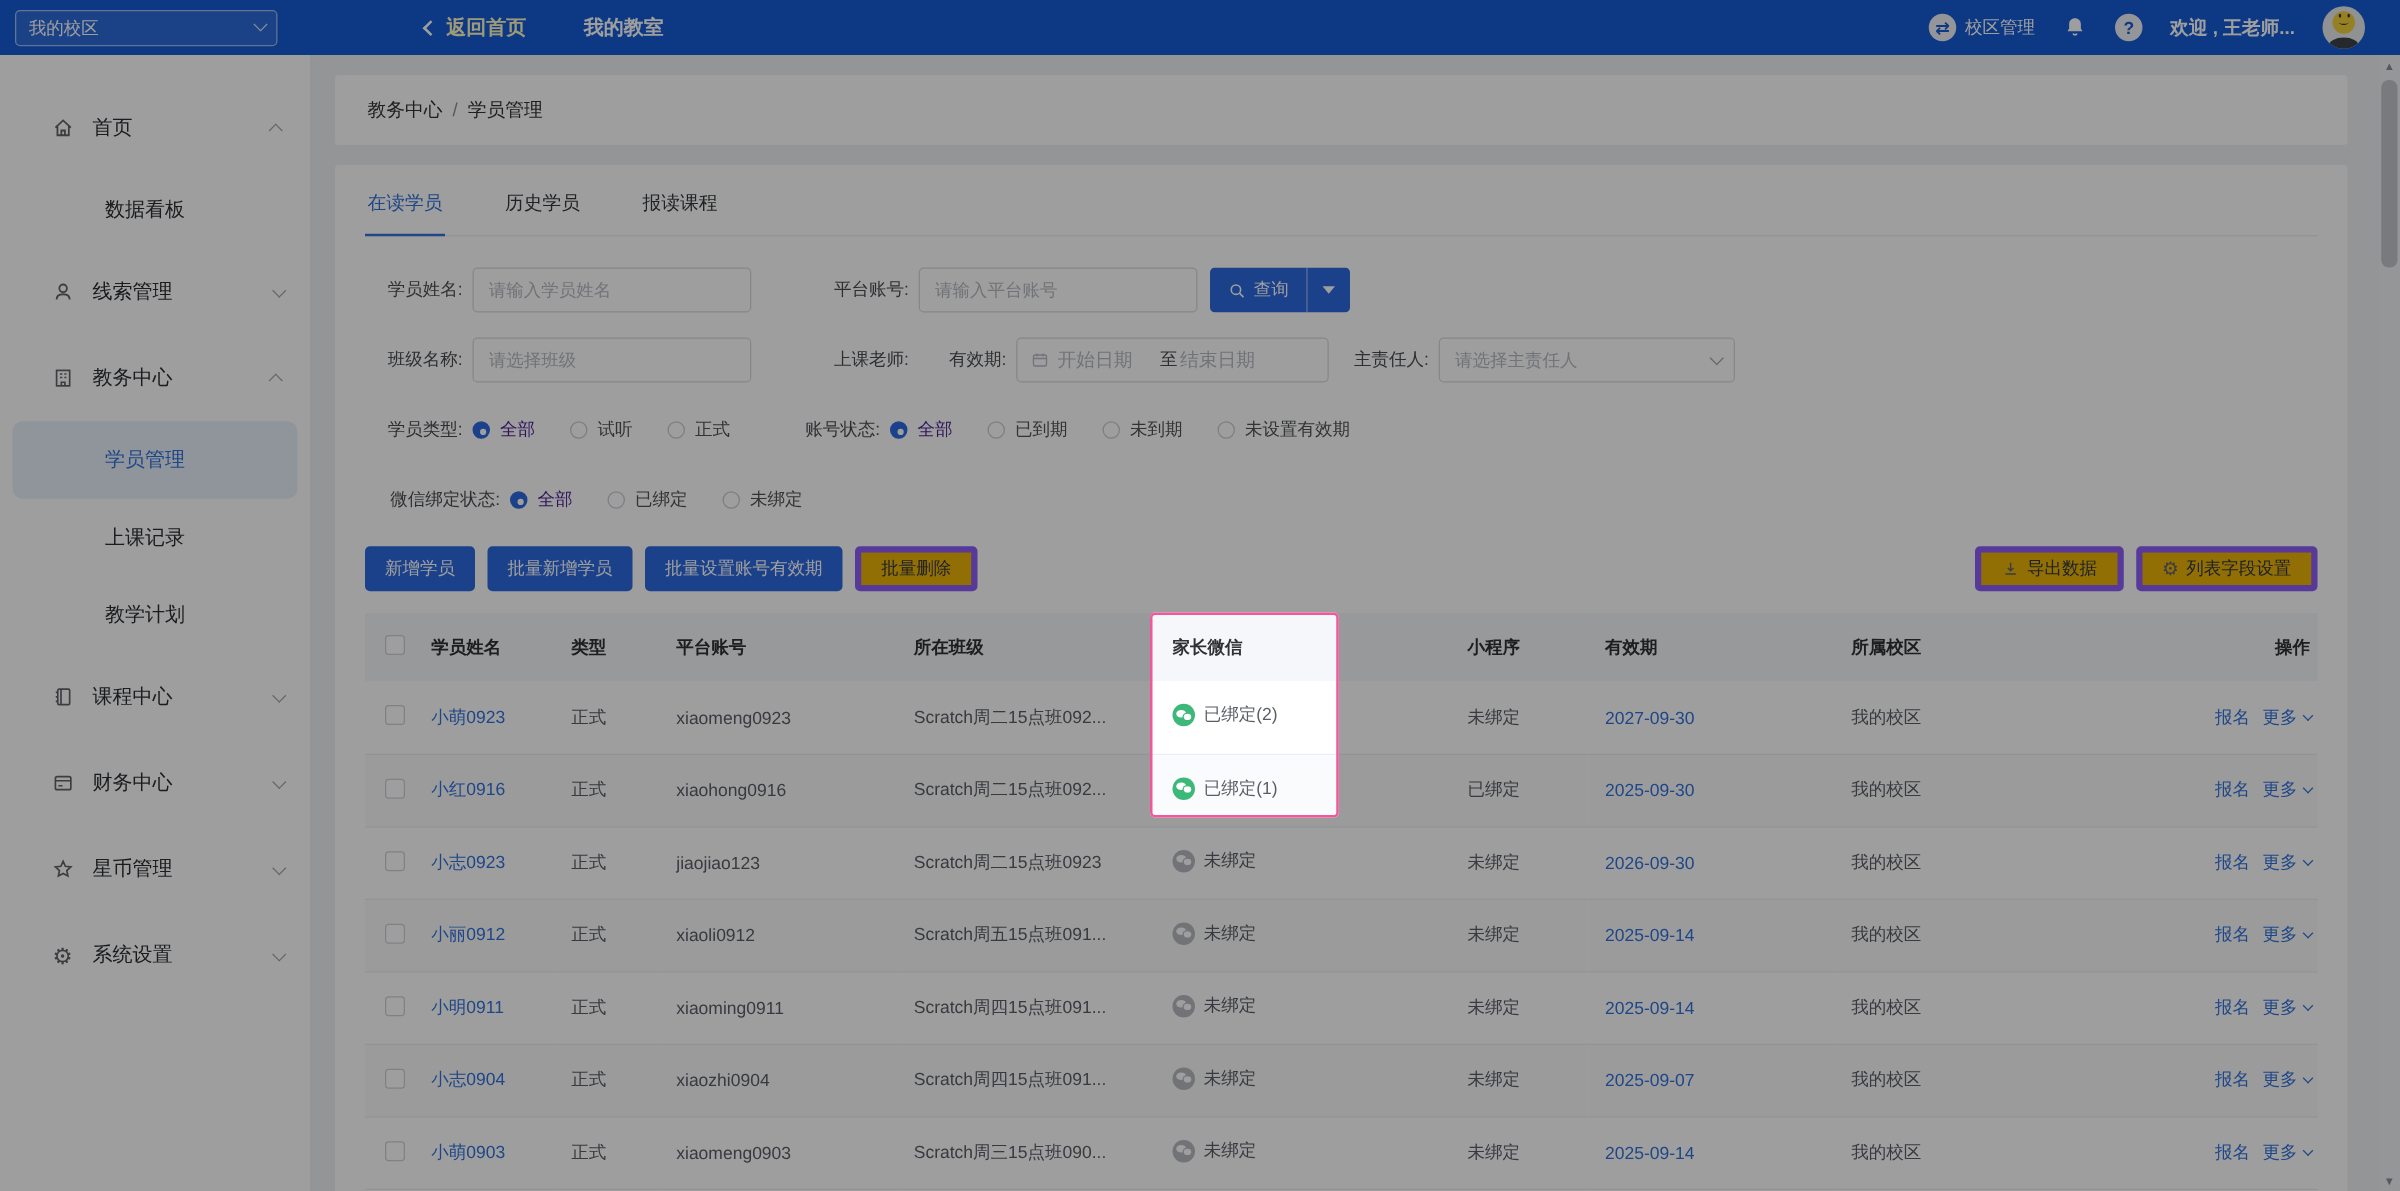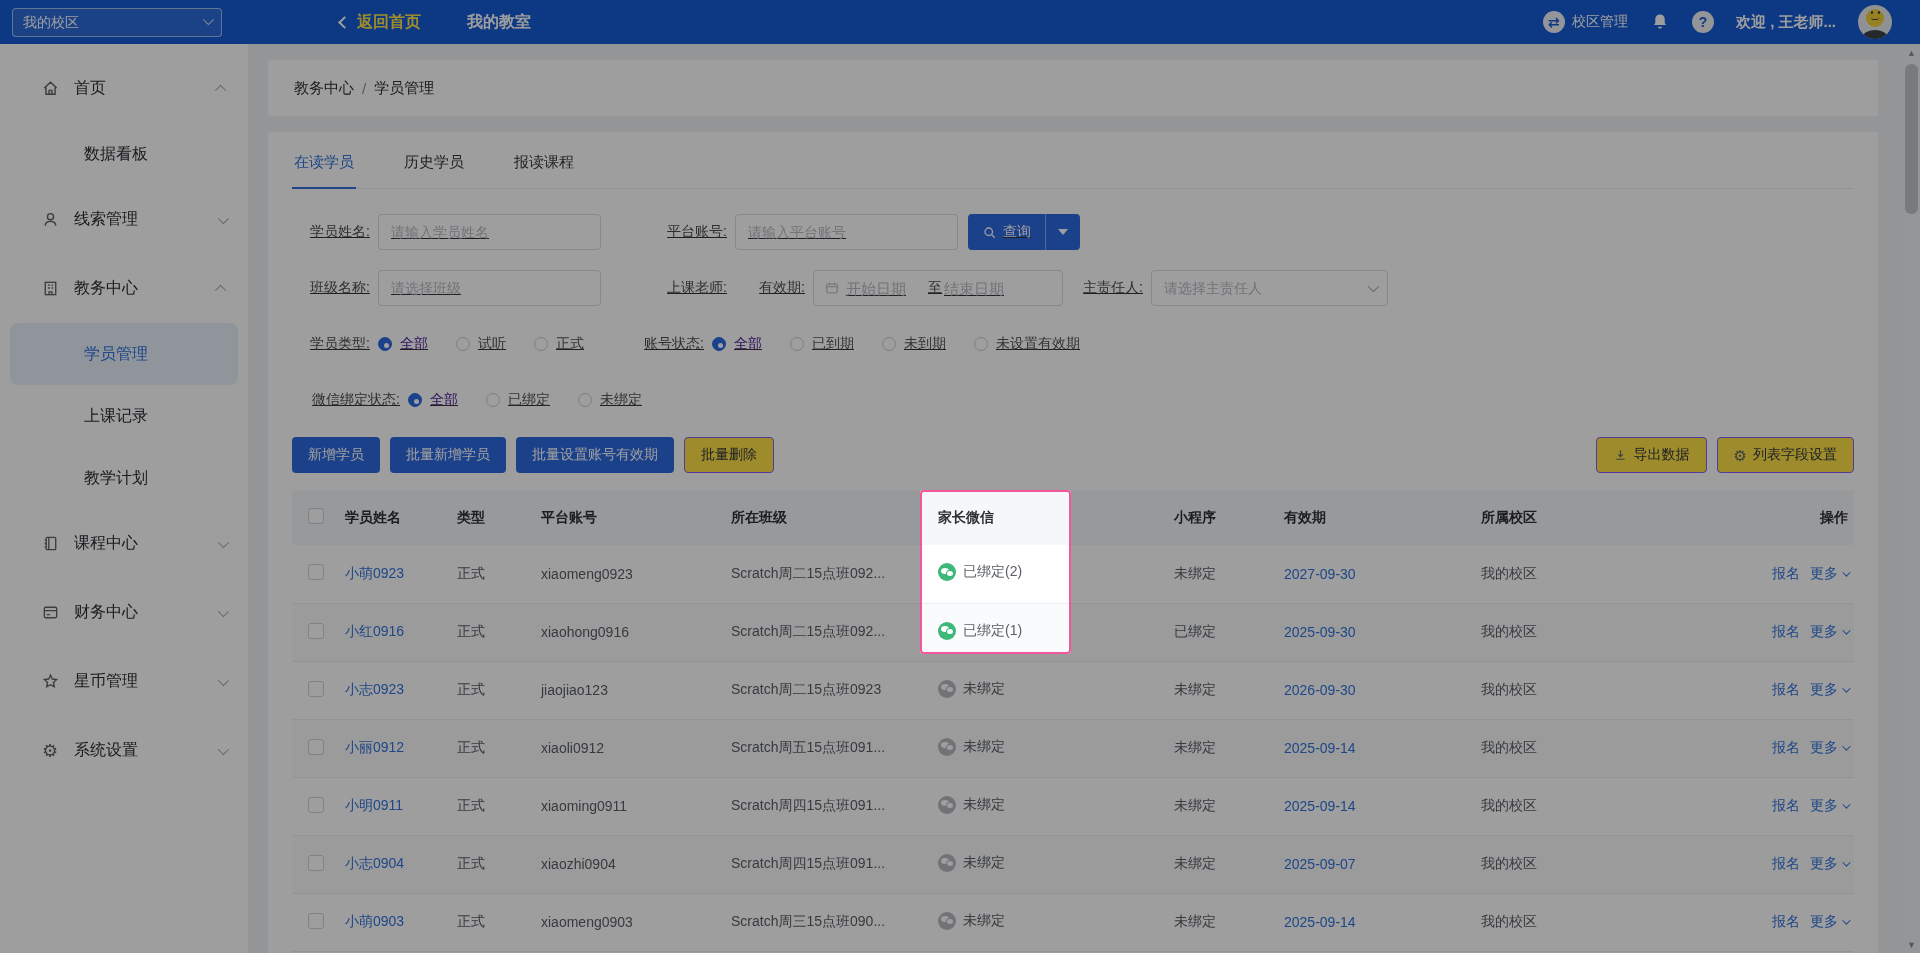--- a/index.html
+++ b/index.html
@@ -8,36 +8,36 @@
   .page { position:relative; width:1920px; height:953px; overflow:hidden; background:#eef0f3; }
 
   
   .topbar { position:absolute; left:0; top:0; width:1920px; height:44px; background:#155bd4;
             display:flex; align-items:center; z-index:5; }
   .campus-select { position:absolute; left:12px; top:8px; width:210px; height:29px;
             border:1px solid rgba(255,255,255,.55); background:rgba(255,255,255,.10); border-radius:4px;
             display:flex; align-items:center; padding:0 10px; color:#fff; cursor:pointer; }
   .campus-select .caret { border-color:rgba(255,255,255,.8); margin-left:auto; margin-top:-3px; }
   .tb-center { position:absolute; left:340px; top:0; height:44px; display:flex; align-items:center; gap:46px; }
-  .tb-back { display:flex; align-items:center; gap:8px; color:#fde047; font-size:16px; font-weight:bold; cursor:pointer; }
+  .tb-back { display:flex; align-items:center; gap:8px; color:#fef9c3; font-size:16px; font-weight:bold; cursor:pointer; }
   .back-caret { width:9px; height:9px; border-left:2px solid #fff; border-bottom:2px solid #fff; transform:rotate(45deg); }
   .tb-room { color:#fff; font-size:16px; font-weight:bold; cursor:pointer; }
   .tb-right { position:absolute; right:28px; top:0; height:44px; display:flex; align-items:center; gap:22px; }
   .tb-item { display:flex; align-items:center; gap:7px; color:#fff; cursor:pointer; }
   .round-ico { width:22px; height:22px; border-radius:50%; background:#eef1f5; display:flex; align-items:center; justify-content:center;
                color:#155bd4; font-weight:bold; font-size:14px; }
   .welcome { color:#fff; font-weight:bold; font-size:15px; }
   .avatar { width:34px; height:34px; border-radius:50%; background:#e9ebee; position:relative; overflow:hidden; cursor:pointer; }
   .avatar .face { position:absolute; left:8px; top:4px; width:18px; height:18px; border-radius:50%; background:#f2cf3a; }
   .avatar .eye { position:absolute; top:6px; width:2px; height:3px; background:#333; border-radius:50%; }
   .avatar .smile { position:absolute; left:5px; top:8px; width:8px; height:5px; border-bottom:1.5px solid #333; border-radius:50%; }
   .avatar .body { position:absolute; left:5px; bottom:-4px; width:24px; height:13px; border-radius:50% 50% 0 0; background:#3c4148; }
 
   
-  .sidebar { position:absolute; left:0; top:44px; width:248px; bottom:0; background:#fff; z-index:4; padding-top:10px; }
+  .sidebar { position:absolute; left:0; top:44px; width:248px; bottom:0; background:#fff; z-index:4; padding-top:24px; }
   .side-item { height:69px; display:flex; align-items:center; padding:0 22px 0 40px; cursor:pointer; color:#2b2e33; font-size:16px; }
   .side-item .s-ico { width:20px; height:20px; margin-right:14px; display:flex; align-items:center; justify-content:center; color:#5f6368; }
   .side-item .caret { margin-left:auto; }
   .side-sub { height:62px; display:flex; align-items:center; padding-left:74px; cursor:pointer; color:#2b2e33; font-size:16px;
               margin:0 10px; border-radius:8px; }
   .side-sub.active { background:#e7f0fb; color:#3273dc; }
   .caret { width:8px; height:8px; border-right:1.6px solid #a2a6ad; border-bottom:1.6px solid #a2a6ad; display:inline-block; }
   .caret.down { transform:rotate(45deg) translateY(-2px); }
   .caret.up { transform:rotate(-135deg) translateY(-2px); }
 
@@ -46,21 +46,21 @@
   .card { background:#fff; border-radius:3px; }
   .crumb-card { height:56px; display:flex; align-items:center; padding:0 26px; margin-bottom:16px; font-size:15px; }
   .crumb-sep { margin:0 8px; color:#8a8f99; }
   .tab-card { padding:0 24px 30px 24px; min-height:1200px; }
 
   .tabs { height:57px; display:flex; align-items:flex-end; border-bottom:1px solid #ebeef5; }
   .tab { font-size:15px; color:#34383e; padding:0 2px 16px 2px; margin-right:46px; cursor:pointer; position:relative; }
   .tab.active { color:#3273dc; }
   .tab.active::after { content:""; position:absolute; left:0; right:0; bottom:-1px; height:2.5px; background:#3273dc; }
 
-  .filters { padding-top:20px;text-decoration:underline; }
+  .filters { padding-top:20px; }
   .f-row { display:flex; align-items:center; height:46px; margin-bottom:10px; }
   .lbl { width:78px; text-align:right; margin-right:8px; color:#4a4d52; white-space:nowrap; }
   .lbl.wide { width:108px; }
   .t-input { width:223px; height:36px; border:1px solid #d7dae0; border-radius:4px; padding:0 12px; font-size:14px;
              color:#333; background:#fff; font-family:inherit; }
   .t-input::placeholder { color:#b6bac2; }
   .sel { position:relative; width:237px; }
   .sel .t-input { width:100%; padding-right:30px; }
   .sel .caret { position:absolute; right:12px; top:14px; }
   .gap { margin-left:48px; }
@@ -78,21 +78,21 @@
   .radio { width:14px; height:14px; border-radius:50%; border:1px solid #c9ccd4; background:#fff; margin-right:8px; position:relative; }
   .radio.checked { background:#2e6ae1; border-color:#2e6ae1; }
   .radio.checked::after { content:""; position:absolute; left:4.5px; top:4.5px; width:5px; height:5px; border-radius:50%; background:#fff; }
   .radio-item span.rlbl { color:#515356; }
   .radio-item.checked span.rlbl { color:#4c1d95; }
 
   .btn-row { display:flex; align-items:center; margin-top:14px; }
   .btn { height:36px; border-radius:4px; padding:0 16px; display:flex; align-items:center; gap:6px; cursor:pointer;
          font-size:14px; white-space:nowrap; }
   .btn.primary { background:#2e6ae1; color:#fff; }
-  .btn.plain { background:#fde047; border:1px solid #8b5cf6; color:#34383e; }
+  .btn.plain { background:#eab308; border:5px solid #8b5cf6; color:#34383e; }
   .btn + .btn { margin-left:10px; }
   .btn-row .spacer { flex:1; }
   .gear-glyph { font-size:15px; color:#5f6368; line-height:1; }
 
   
   table { border-collapse:collapse; table-layout:fixed; margin-top:17px; width:1562px; }
   th, td { overflow:hidden; white-space:nowrap; text-overflow:ellipsis; font-size:14px; text-align:left; }
   thead th { background:#f5f7fa; height:55px; color:#303133; font-weight:600; }
   tbody td { height:58px; color:#5a5e66; border-bottom:1px solid #ebeef5; }
   tbody tr:nth-child(even) td { background:#fafbfc; }

